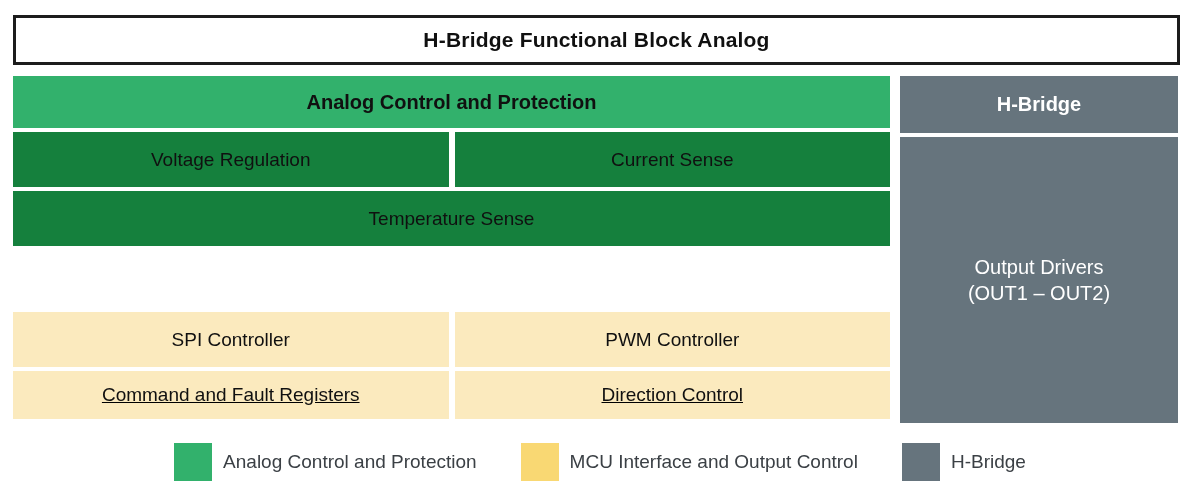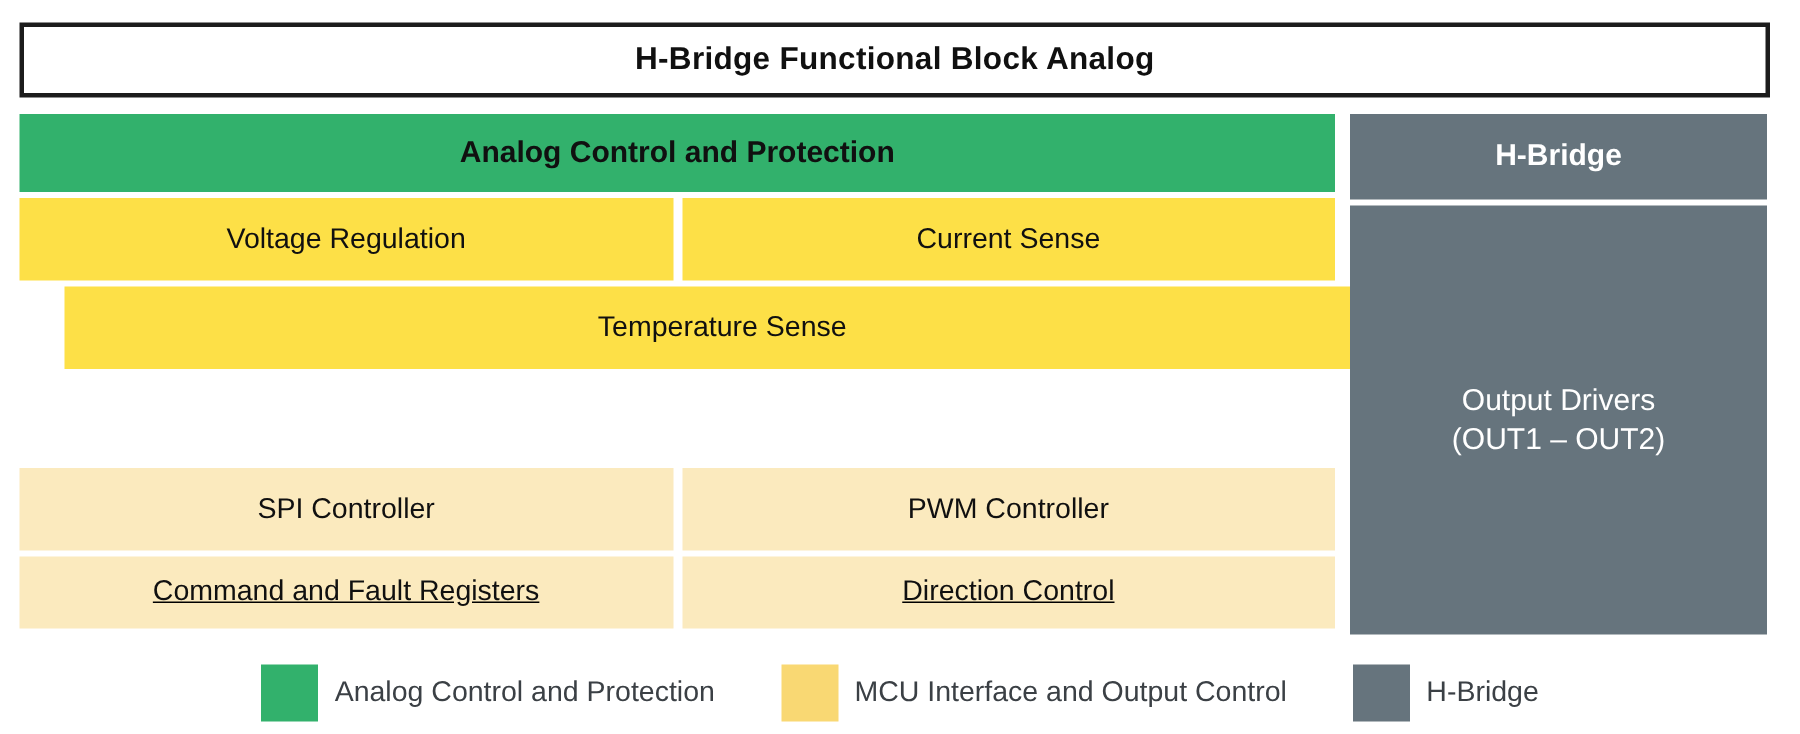--- a/index.html
+++ b/index.html
@@ -69,21 +69,21 @@
     text-align: center;
   }
 
   .band-header {
     font-weight: bold;
     font-size: 20px;
     color: #101010;
   }
 
   .green-header { background: #32b16c; }
-  .green-sub    { background: #fde047; }
+  .green-sub    { background: #15803d; }
   .yellow-header{ background: #f9d873; }
   .yellow-sub   { background: #fbeabe; }
 
   .pair-row {
     position: absolute;
     left: 0;
     width: 100%;
     display: flex;
     gap: 6px;
   }
@@ -174,21 +174,21 @@
 
     <div class="pair-row" style="top:56px;height:55px;">
       <div class="pair-cell green-sub">
         <span>Voltage Regulation</span>
       </div>
       <div class="pair-cell green-sub">
         <span>Current Sense</span>
       </div>
     </div>
 
-    <div class="pair-row" style="top:115px;height:55px;margin-left:30px;">
+    <div class="pair-row" style="top:115px;height:55px;">
       <div class="pair-cell green-sub">
         <span>Temperature Sense</span>
       </div>
     </div>
 
 
     <div class="pair-row" style="top:236px;height:55px;">
       <div class="pair-cell yellow-sub">
         <span>SPI Controller</span>
       </div>

